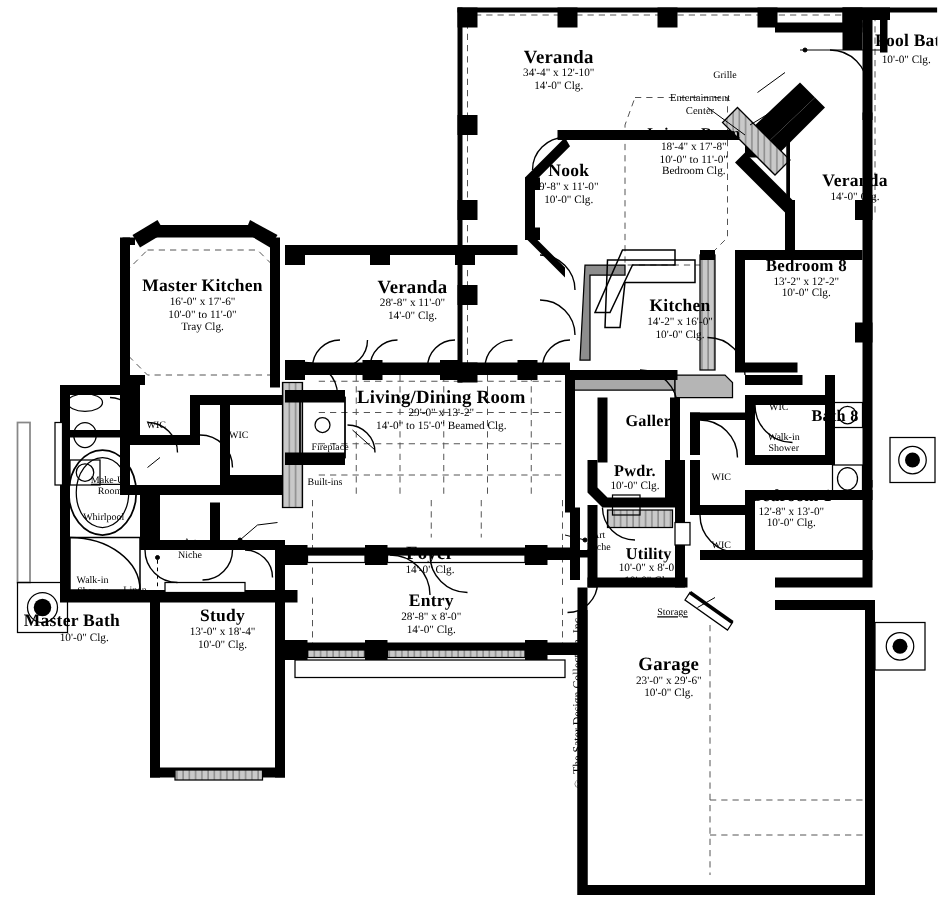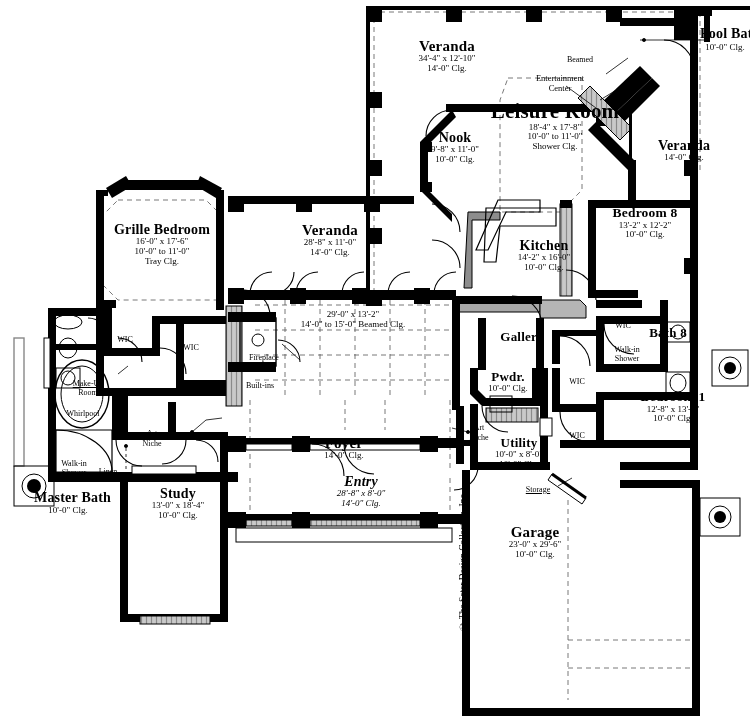--- a/index.html
+++ b/index.html
@@ -311,24 +311,24 @@
   <div class="rdim">14'-0" Clg.</div>
 </div>
 
 <div class="lbl" style="left:400px;top:130px;width:110px;">
   <div class="rname" style="font-size:14px;">Nook</div>
   <div class="rdim">9'-8" x 11'-0"</div>
   <div class="rdim">10'-0" Clg.</div>
 </div>
 
 <div class="lbl" style="left:490px;top:100px;width:130px;">
-  <div class="rname" style="font-size:21px;">Leisure Room</div>
+  <div class="rname" style="font-size:12px;">Leisure Room</div>
   <div class="rdim">18'-4" x 17'-8"</div>
   <div class="rdim">10'-0" to 11'-0"</div>
-  <div class="rdim">Shower Clg.</div>
+  <div class="rdim">Bedroom Clg.</div>
 </div>
 
 <div class="lbl" style="left:700px;top:26px;width:50px;">
   <div class="rname" style="font-size:14px;">Pool Bath</div>
   <div class="rdim" style="margin-top:2px;">10'-0" Clg.</div>
 </div>
 
 <div class="lbl" style="left:636px;top:138px;width:96px;">
   <div class="rname" style="font-size:14px;">Veranda</div>
   <div class="rdim">14'-0" Clg.</div>
@@ -337,21 +337,21 @@
 <div class="lbl" style="left:594px;top:206px;width:102px;">
   <div class="rname" style="font-size:13.5px;">Bedroom 8</div>
   <div class="rdim">13'-2" x 12'-2"</div>
   <div class="rdim">10'-0" Clg.</div>
 </div>
 
 <div class="lbl" style="left:638px;top:326px;width:60px;">
   <div class="rname" style="font-size:13px;">Bath 8</div>
 </div>
 
-<div class="lbl" style="left:622px;top:390px;width:102px;">
+<div class="lbl" style="left:582px;top:390px;width:102px;">
   <div class="rname" style="font-size:13.5px;">Bedroom 1</div>
   <div class="rdim">12'-8" x 13'-0"</div>
   <div class="rdim">10'-0" Clg.</div>
 </div>
 
 <div class="lbl" style="left:496px;top:238px;width:96px;">
   <div class="rname" style="font-size:14px;">Kitchen</div>
   <div class="rdim">14'-2" x 16'-0"</div>
   <div class="rdim">10'-0" Clg.</div>
 </div>
@@ -371,60 +371,61 @@
   <div class="rdim">10'-0" Clg.</div>
 </div>
 
 <div class="lbl" style="left:482px;top:524px;width:106px;">
   <div class="rname" style="font-size:15px;">Garage</div>
   <div class="rdim">23'-0" x 29'-6"</div>
   <div class="rdim">10'-0" Clg.</div>
 </div>
 
 <div class="lbl" style="left:112px;top:222px;width:100px;">
-  <div class="rname" style="font-size:14px;">Grille Bedroom</div>
+  <div class="rname" style="font-size:14px;">Master Kitchen</div>
   <div class="rdim">16'-0" x 17'-6"</div>
   <div class="rdim">10'-0" to 11'-0"</div>
   <div class="rdim">Tray Clg.</div>
 </div>
 
 <div class="lbl" style="left:270px;top:222px;width:120px;">
   <div class="rname" style="font-size:15px;">Veranda</div>
   <div class="rdim">28'-8" x 11'-0"</div>
   <div class="rdim">14'-0" Clg.</div>
 </div>
 
 <div class="lbl" style="left:258px;top:310px;width:190px;">
+  <div class="rname" style="font-size:15px;">Living/Dining Room</div>
   <div class="rdim">29'-0" x 13'-2"</div>
   <div class="rdim">14'-0" to 15'-0" Beamed Clg.</div>
 </div>
 
 <div class="lbl" style="left:302px;top:412px;width:84px;margin-top:23px;">
   <div class="rname" style="font-size:15px;">Foyer</div>
   <div class="rdim">14'-0" Clg.</div>
 </div>
 
-<div class="lbl" style="left:316px;top:474px;width:90px;font-style:italic;">
+<div class="lbl" style="left:300px;top:474px;width:90px;">
   <div class="rname" style="font-size:14px;">Entry</div>
   <div class="rdim">28'-8" x 8'-0"</div>
   <div class="rdim">14'-0" Clg.</div>
 </div>
 
 <div class="lbl" style="left:128px;top:486px;width:100px;">
   <div class="rname" style="font-size:14px;">Study</div>
   <div class="rdim">13'-0" x 18'-4"</div>
   <div class="rdim">10'-0" Clg.</div>
 </div>
 
-<div class="lbl" style="left:34px;top:490px;width:68px;">
+<div class="lbl" style="left:19px;top:490px;width:68px;text-align:right;">
   <div class="rname" style="font-size:14px;">Master Bath</div>
   <div class="rdim" style="margin-top:1px;">10'-0" Clg.</div>
 </div>
 
-<div class="lbl tiny" style="left:560px;top:56px;width:40px;">Beamed</div>
+<div class="lbl tiny" style="left:560px;top:56px;width:40px;">Grille</div>
 <div class="lbl small" style="left:512px;top:74px;width:96px;">Entertainment</div>
 <div class="lbl small" style="left:512px;top:84px;width:96px;">Center</div>
 
 <div class="lbl tiny" style="left:108px;top:336px;width:34px;">WIC</div>
 <div class="lbl tiny" style="left:174px;top:344px;width:34px;">WIC</div>
 <div class="lbl tiny" style="left:606px;top:322px;width:34px;">WIC</div>
 <div class="lbl tiny" style="left:560px;top:378px;width:34px;">WIC</div>
 <div class="lbl tiny" style="left:560px;top:432px;width:34px;">WIC</div>
 
 <div class="lbl tiny" style="left:604px;top:346px;width:46px;">Walk-in</div>

